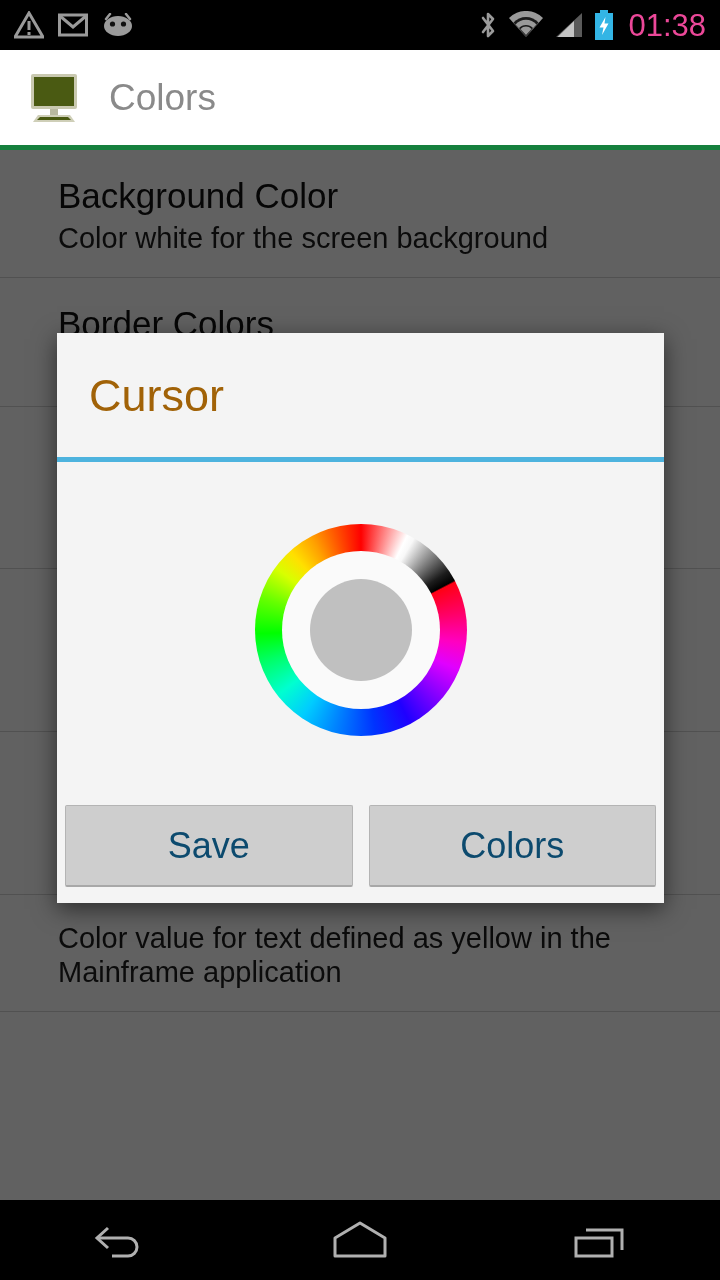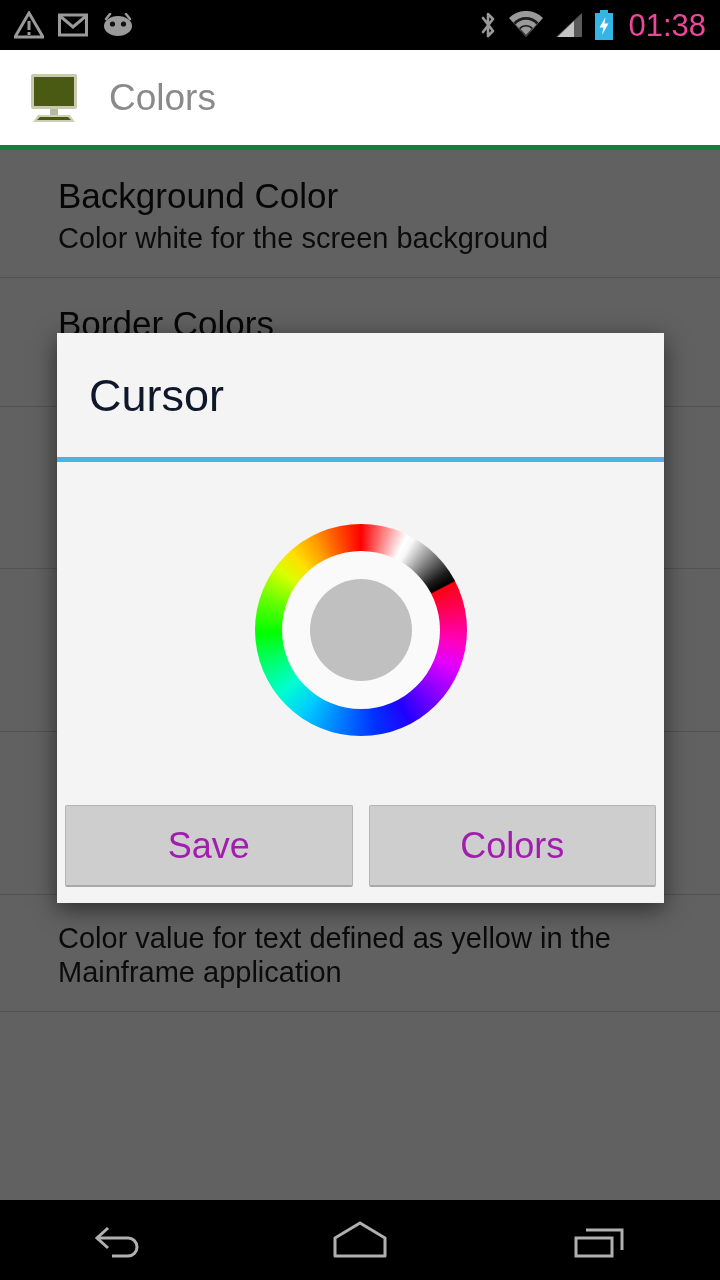--- a/index.html
+++ b/index.html
@@ -101,21 +101,21 @@
     box-shadow: 0 6px 22px rgba(0,0,0,0.55);
     display: flex; flex-direction: column;
   }
   #dialog-title-wrap {
     height: 129px;
     display: flex; align-items: center;
     padding-left: 32px;
     border-bottom: 5px solid #4db3de;
   }
   #dialog-title {
-    color: #0f172a;
+    color: #a16207;
     font-size: 45px;
     font-weight: normal;
     line-height: 1;
   }
   #dialog-body {
     flex: 1 1 auto;
     position: relative;
     display: flex; align-items: center; justify-content: center;
   }
 
@@ -176,21 +176,21 @@
     gap: 16px;
     padding: 0 8px 14px 8px;
   }
   .dlg-btn {
     flex: 1 1 0;
     height: 82px;
     background: #cecece;
     border: 1px solid #b4b4b4;
     border-bottom: 2px solid #a8a8a8;
     border-radius: 2px;
-    color: #a21caf;
+    color: #0c4a6e;
     font-size: 36px;
     font-family: "Liberation Sans", sans-serif;
     cursor: pointer;
     display: flex; align-items: center; justify-content: center;
   }
 
   
   #nav-bar {
     position: absolute; bottom: 0; left: 0;
     width: 720px; height: 80px;

